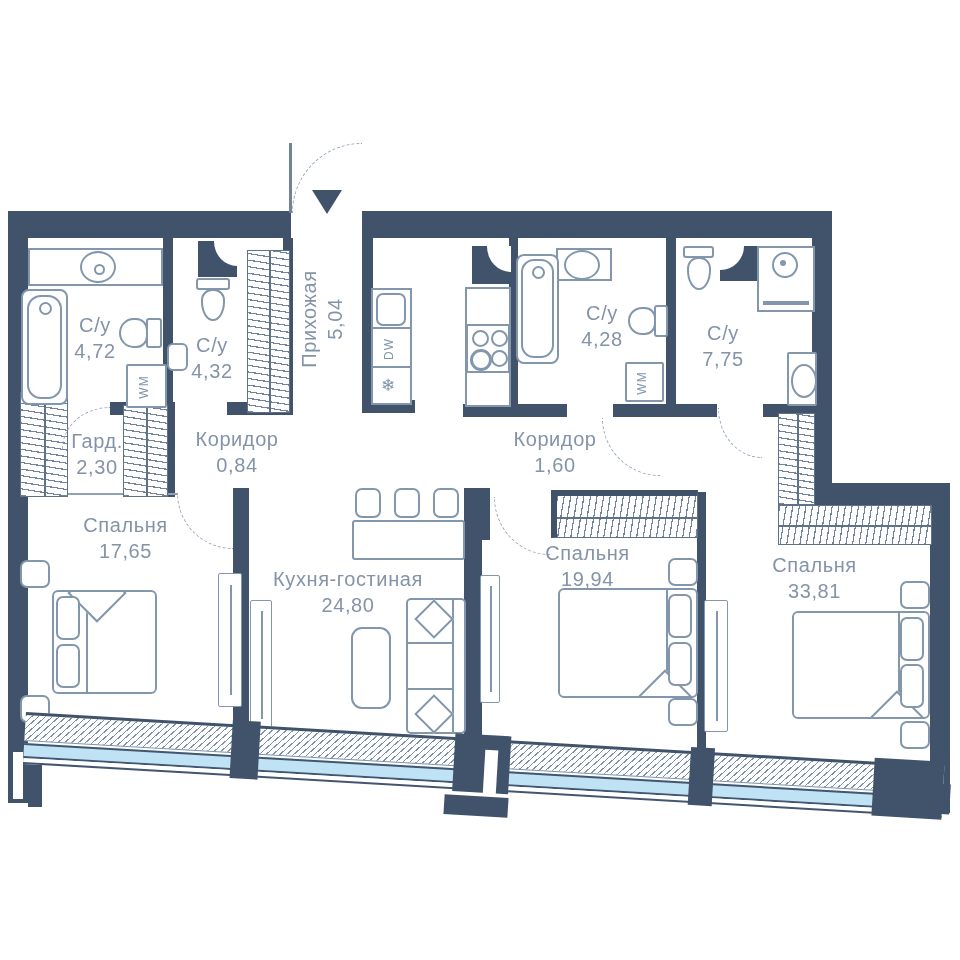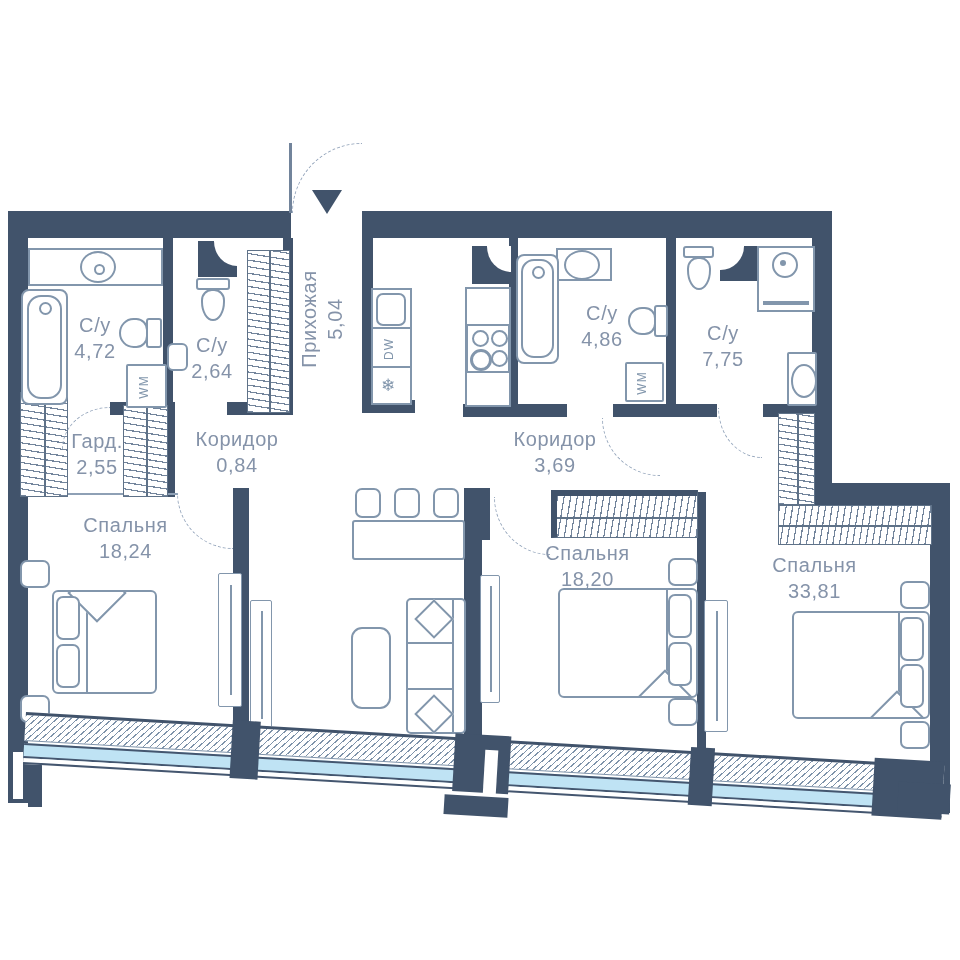--- a/index.html
+++ b/index.html
@@ -200,52 +200,56 @@
   <div class="wall" style="left:444px;top:796px;width:64px;height:20px;transform:rotate(3.35deg);"></div>
   <div class="abs" style="left:484px;top:750px;width:13px;height:46px;background:#fff;transform:rotate(3.35deg);"></div>
   <div class="wall" style="left:898px;top:783px;width:52px;height:30px;transform:rotate(3.35deg);"></div>
 
   <div class="rlabel" style="left:55px;top:312px;width:80px;">
     <div>С/у</div>
     <div>4,72</div>
   </div>
   <div class="rlabel" style="left:172px;top:332px;width:80px;">
     <div>С/у</div>
-    <div>2,64</div>
+    <div>4,32</div>
   </div>
   <div class="rlabel vlabel" style="left:267px;top:293px;width:110px;">
     <div>Прихожая</div>
     <div>5,04</div>
   </div>
   <div class="rlabel" style="left:57px;top:428px;width:80px;">
     <div>Гард.</div>
-    <div>2,55</div>
+    <div>2,30</div>
   </div>
   <div class="rlabel" style="left:192px;top:426px;width:90px;">
     <div>Коридор</div>
     <div>0,84</div>
   </div>
   <div class="rlabel" style="left:68px;top:512px;width:115px;">
     <div>Спальня</div>
-    <div>18,24</div>
+    <div>17,65</div>
+  </div>
+  <div class="rlabel" style="left:258px;top:566px;width:180px;">
+    <div>Кухня-гостиная</div>
+    <div>24,80</div>
   </div>
   <div class="rlabel" style="left:562px;top:300px;width:80px;">
     <div>С/у</div>
-    <div>4,86</div>
+    <div>4,28</div>
   </div>
   <div class="rlabel" style="left:510px;top:426px;width:90px;">
     <div>Коридор</div>
-    <div>3,69</div>
+    <div>1,60</div>
   </div>
   <div class="rlabel" style="left:683px;top:320px;width:80px;">
     <div>С/у</div>
     <div>7,75</div>
   </div>
   <div class="rlabel" style="left:530px;top:540px;width:115px;">
     <div>Спальня</div>
-    <div>18,20</div>
+    <div>19,94</div>
   </div>
   <div class="rlabel" style="left:757px;top:552px;width:115px;">
     <div>Спальня</div>
     <div>33,81</div>
   </div>
 
 </div>
 
 </body></html>

